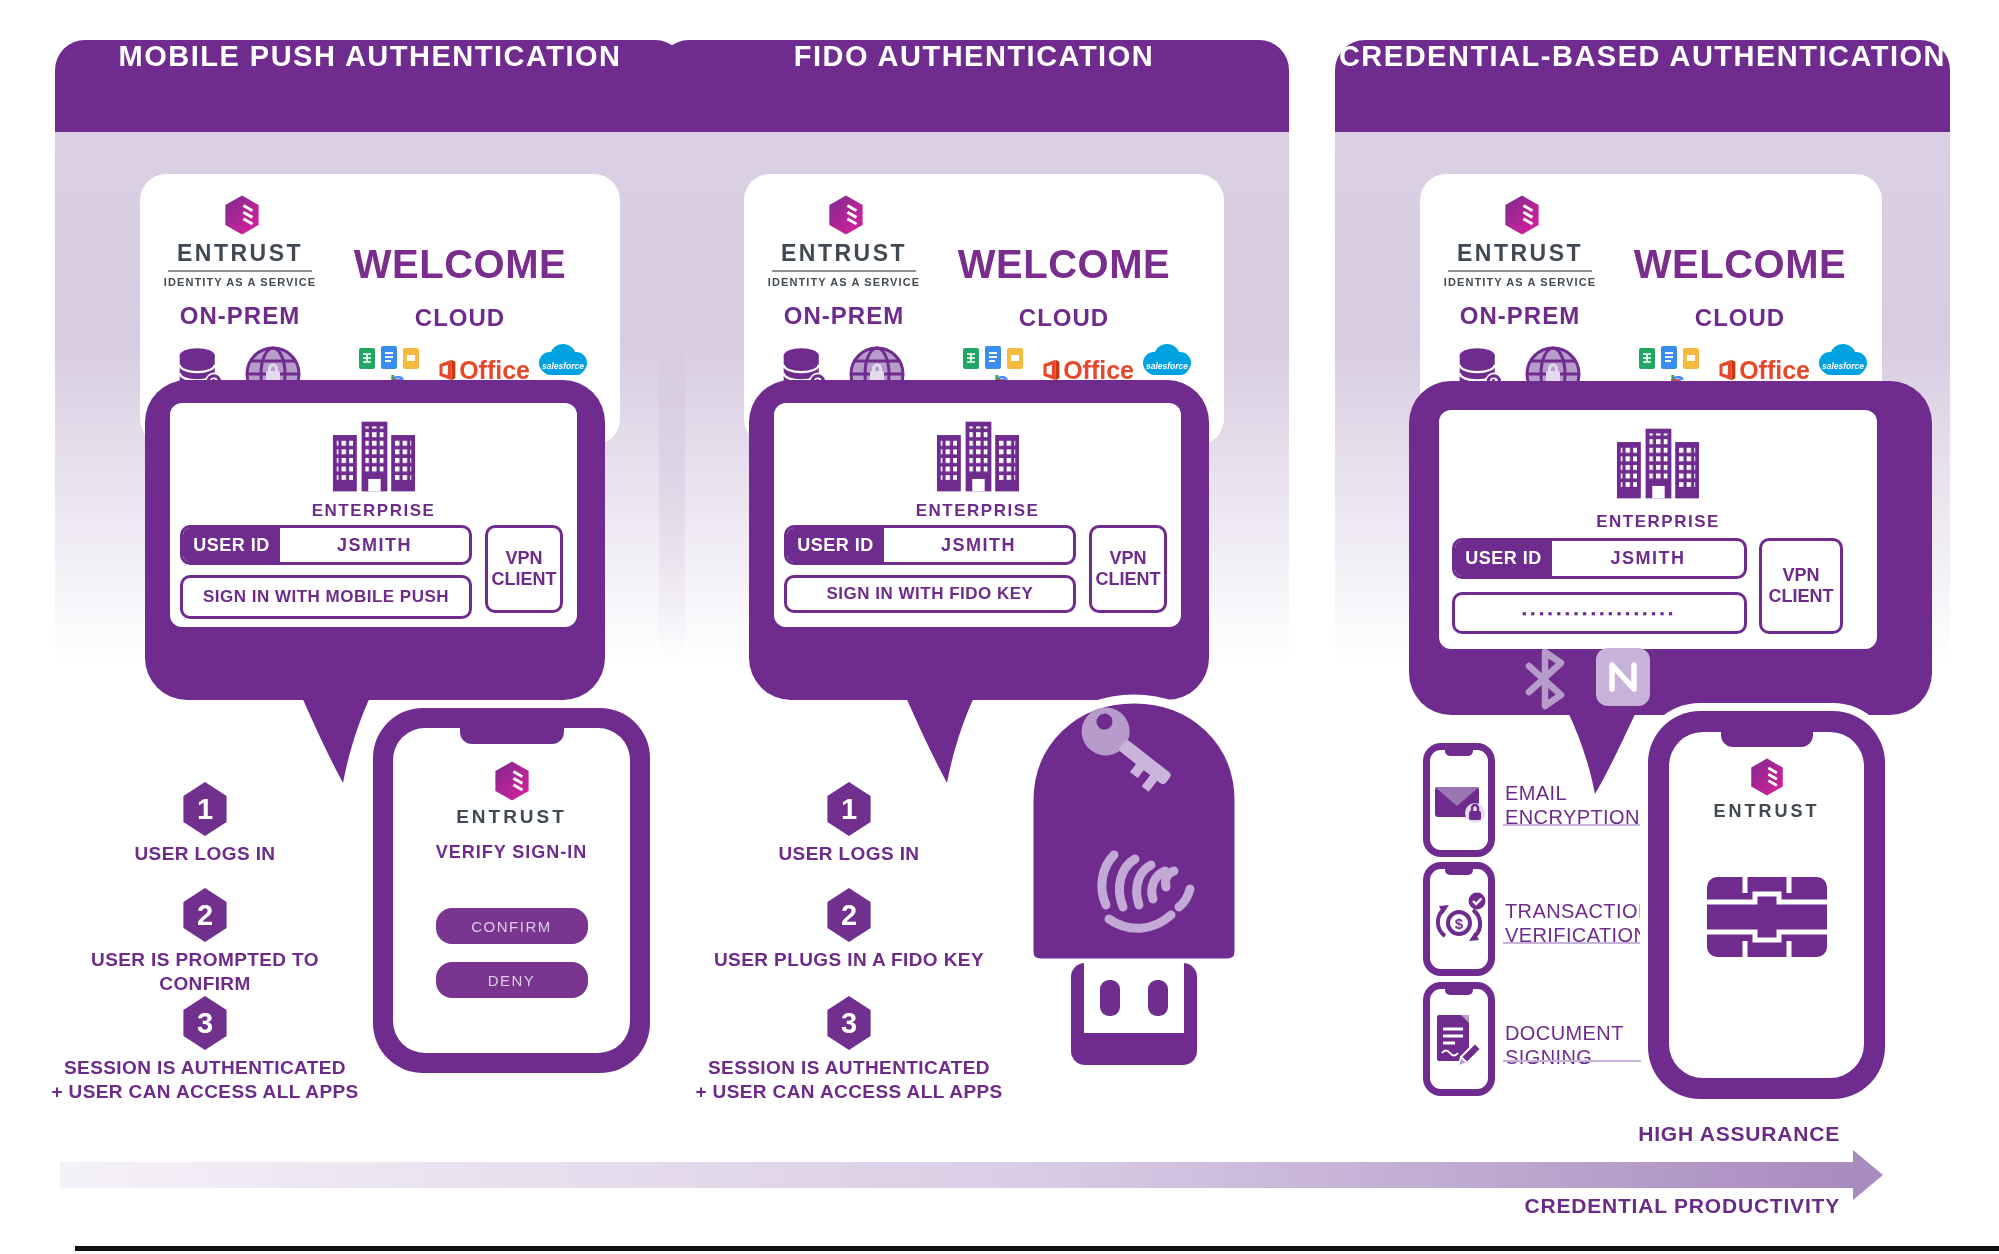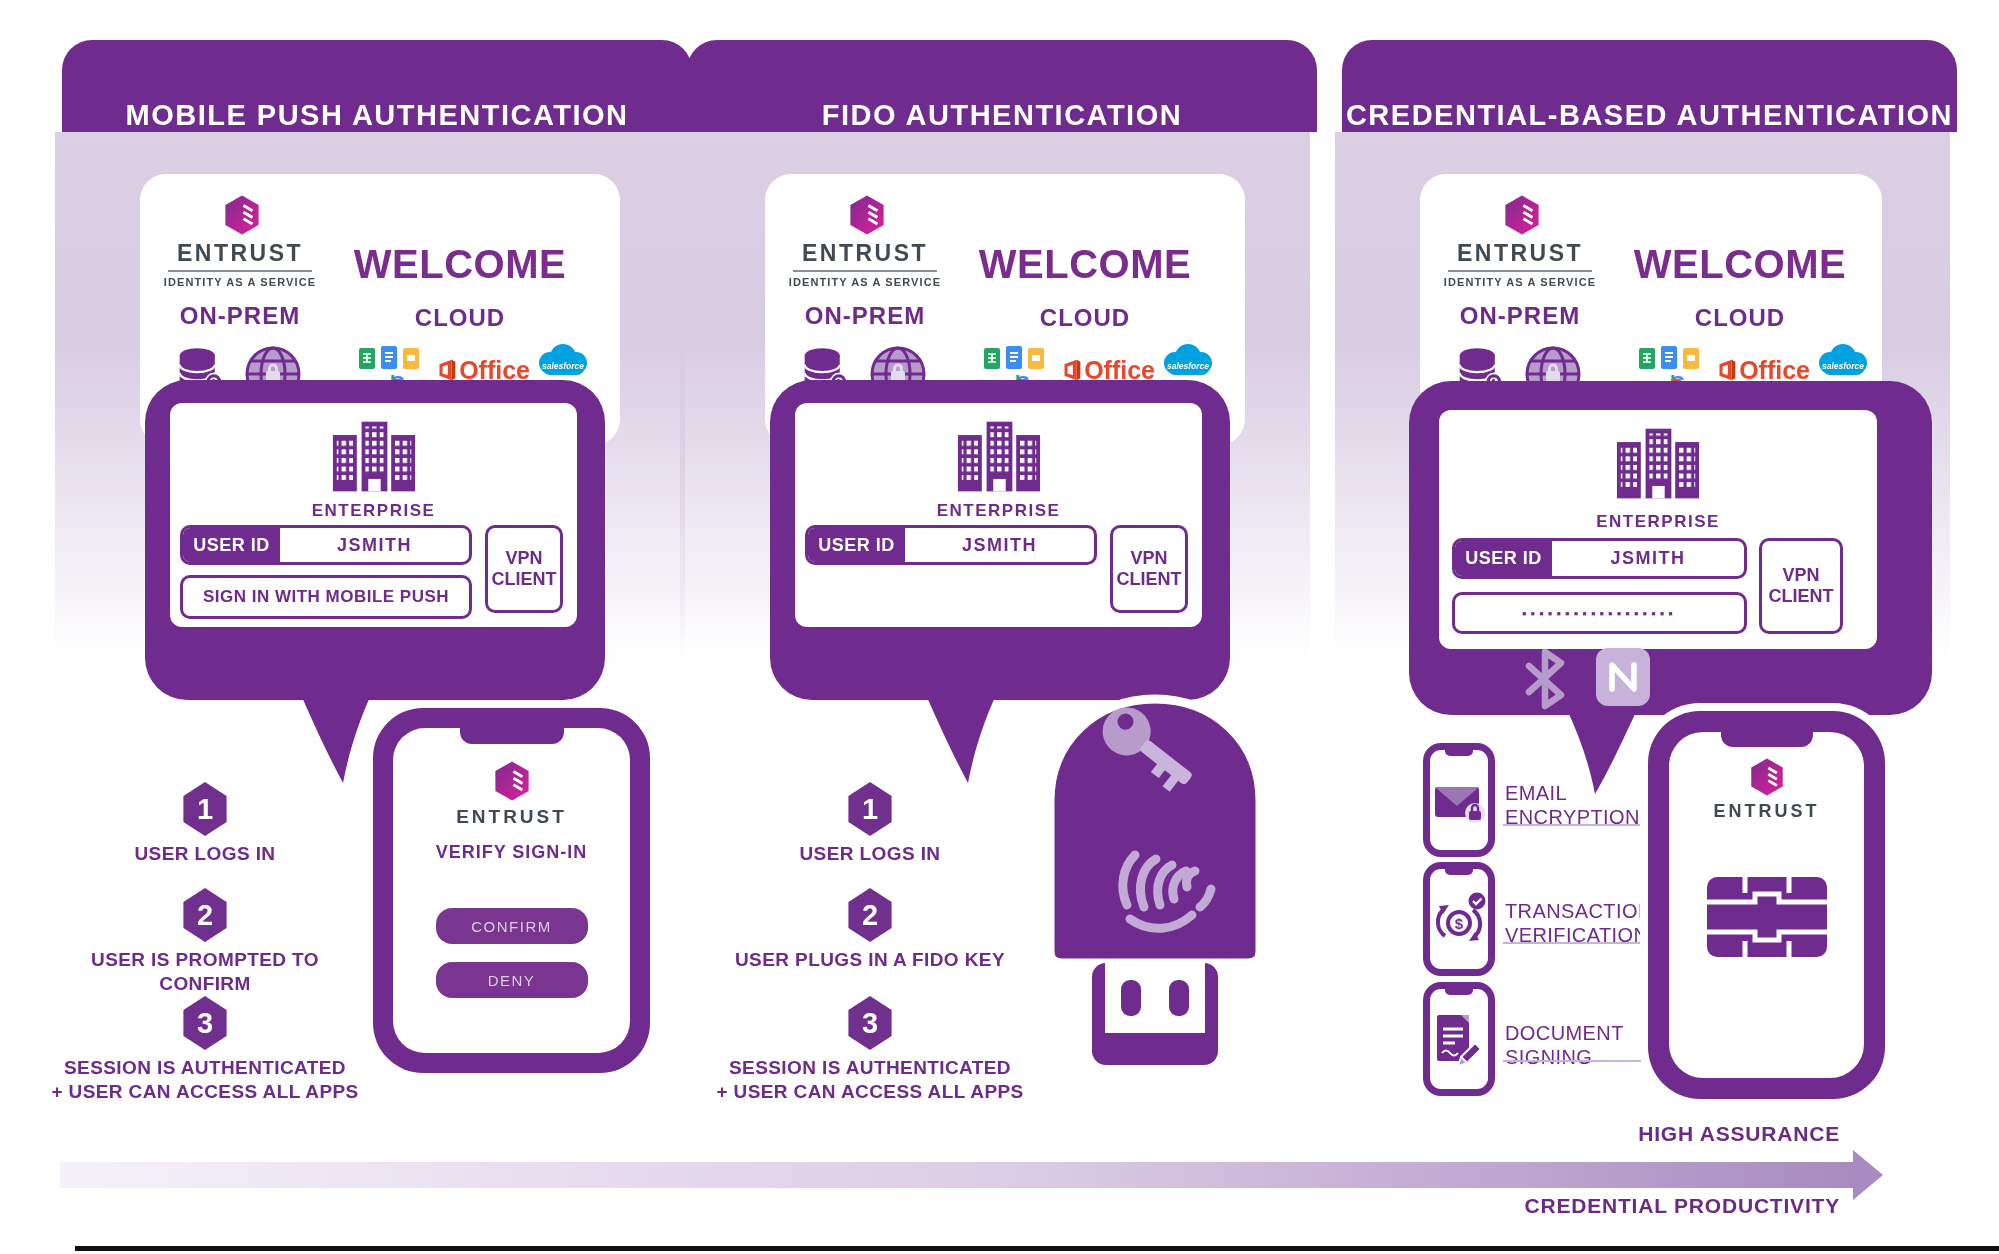--- a/index.html
+++ b/index.html
@@ -4,21 +4,21 @@
 <style>
   :root{
     --purple:#6F2C8E; --purple2:#71308D; --lav:#DBCFE4; --txt:#6E2B8B;
     --ltpurple:#B79CCB; --ltpurple2:#C9B2DA; --wordmark:#414A53;
   }
   *{margin:0;padding:0;box-sizing:border-box;}
   body{font-family:"Liberation Sans",sans-serif;background:#fff;}
   #stage{position:relative;width:1999px;height:1254px;background:#fff;overflow:hidden;}
   .col{position:absolute;top:40px;}
   .hdr{position:absolute;left:0;top:0;width:100%;height:92px;background:var(--purple);
-    border-radius:30px 30px 0 0;display:flex;align-items:flex-end;justify-content:center;margin-left:7px;}
+    border-radius:30px 30px 0 0;display:flex;align-items:flex-start;justify-content:center;}
   .hdr span{color:#fff;font-size:29px;font-weight:bold;letter-spacing:1.5px;}
   .panel{position:absolute;left:0;top:92px;width:100%;height:530px;
     background:linear-gradient(180deg,#DBCFE4 0%,#D8CCE2 40%,rgba(216,204,226,0) 100%);}
   
   .card{position:absolute;left:85px;top:134px;width:480px;height:271px;background:#fff;border-radius:26px;}
   .card *{position:absolute;}
   .c-hex{left:83px;top:20px;width:38px;height:42px;}
   .c-brand{left:0;top:66px;width:200px;text-align:center;font-size:23px;font-weight:bold;color:var(--wordmark);letter-spacing:2.5px;}
   .c-rule{left:28px;top:96px;width:144px;height:2px;background:#8f8f98;}
   .c-tag{left:0;top:102px;width:200px;text-align:center;font-size:11px;font-weight:bold;color:var(--wordmark);letter-spacing:1.1px;}
@@ -212,21 +212,21 @@
       <polygon points="20,1.5 37.5,11.5 37.5,32.5 20,42.5 2.5,32.5 2.5,11.5" fill="url(#eg)"></polygon>
       <path d="M21.5 12 L31 17.5 M21.5 19 L31 24.5 M21.5 26 L31 31.5" stroke="#fff" stroke-width="3.1"></path>
     </svg>
     <div class="pbrand" style="top:98px">ENTRUST</div>
     <div class="pverify" style="top:134px">VERIFY SIGN-IN</div>
     <div class="pbtn" style="top:200px">CONFIRM</div>
     <div class="pbtn" style="top:254px">DENY</div>
   </div>
 </div>
 
-<div class="col" style="left:680px;width:630px;height:1100px">
+<div class="col" style="left:659px;width:630px;height:1100px">
   <div class="panel"></div>
   <div class="hdr">
         <span>FIDO AUTHENTICATION</span>
       </div>
 
   <div class="card">
     <svg class="c-hex" viewBox="0 0 40 44">
       <polygon points="20,1.5 37.5,11.5 37.5,32.5 20,42.5 2.5,32.5 2.5,11.5" fill="url(#eg)"></polygon>
       <path d="M21.5 12 L31 17.5 M21.5 19 L31 24.5 M21.5 26 L31 31.5" stroke="#fff" stroke-width="3.1"></path>
     </svg>
@@ -304,20 +304,21 @@
             <rect x="72" y="26" width="17" height="42" fill="url(#win)"></rect>
         <rect x="44" y="67" width="13" height="13" fill="#fff"></rect>
       </svg>
       <div class="s-ent">ENTERPRISE</div>
       <div class="uidbox" style="left:10px;top:122px;width:292px;height:40px">
         <span class="uidlabel">USER ID</span>
         <span class="uidval">JSMITH</span>
       </div>
       <div class="vpn pre" style="right:14px;top:122px;width:78px;height:88px">VPN
 CLIENT</div>
+      <div class="signin" style="left:10px;top:172px;width:292px;height:38px">SIGN IN WITH FIDO KEY</div>
     </div>
   </div>
   <svg class="tail" style="left:242px;top:655px" width="78" height="92" viewBox="0 0 78 92">
     <path d="M4 0 C20 36 32 62 46 88 C52 56 62 26 74 0 Z" fill="#6F2C8E"></path>
   </svg>
 
   <div class="hex" style="left:166px;top:742px">
         <span>1</span>
       </div>
   <div class="steptext" style="left:30px;top:802px">USER LOGS IN</div>

